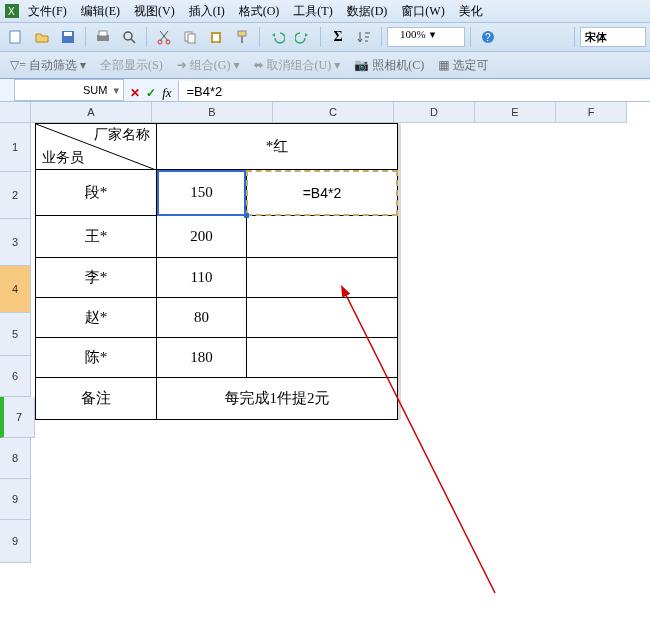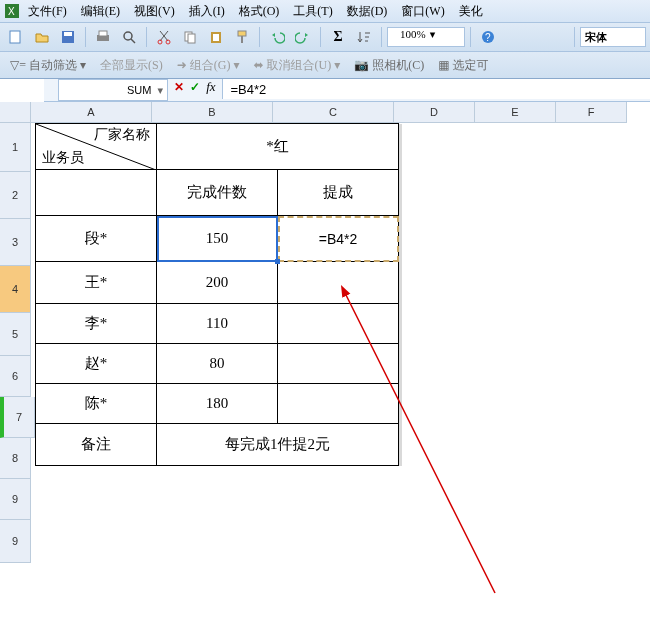--- a/index.html
+++ b/index.html
@@ -62,24 +62,23 @@
     background: linear-gradient(#dfeaf6, #cfe0f1);
     border-bottom: 1px solid #8aa9cc;
     display: flex; align-items: center; height: 26px; padding: 0 6px; gap: 6px;
     color: #6a6a6a;
     font-size: 12px;
   }
   .tb2-item { display: inline-flex; align-items: center; gap: 3px; padding: 0 4px; }
   .tb2-item.disabled { color: #9c9c9c; }
   
   .fbar {
-    display: flex; align-items: flex-start; height: 22px;
+    display: flex; align-items: flex-end; height: 22px;
     border-bottom: 1px solid #a9c3e0;
     background: #eef4fb;
-    margin-left: 44px;
   }
   .namebox {
     width: 100px; height: 20px; border: 1px solid #a9c3e0; background: #fff;
     font-family: Arial, sans-serif; font-size: 11px; display: flex; align-items: center; justify-content: flex-end;
     padding: 0 4px; margin-left: 14px;
   }
   .fbar-btns { display: flex; align-items: center; padding: 0 6px; gap: 6px; }
   .fx { font-style: italic; font-family: "Times New Roman", serif; font-size: 13px; }
   .formula-input {
     flex: 1; height: 20px; border-left: 1px solid #a9c3e0; background: #fff;
@@ -356,28 +355,20 @@
                   </svg>
               <span class="lbl-top">厂家名称</span>
               <span class="lbl-bot">业务员</span>
             </td>
             <td colspan="2" class="b-t b-r b-b" style="width:240px">*红</td>
             <td></td>
             <td></td>
             <td></td>
           </tr>
 
-          <tr style="height:46px">
-            <td class="b-l b-r b-b"></td>
-            <td class="b-r b-b" style="width:120px">完成件数</td>
-            <td class="b-r b-b" style="width:120px">提成</td>
-            <td></td>
-            <td></td>
-            <td></td>
-          </tr>
 
           <tr style="height:46px">
             <td class="b-l b-r b-b">段*</td>
             <td class="b-r b-b sel-b4">150</td>
             <td class="b-r b-b edit-c4">=B4*2</td>
             <td></td>
             <td></td>
             <td></td>
           </tr>
 

